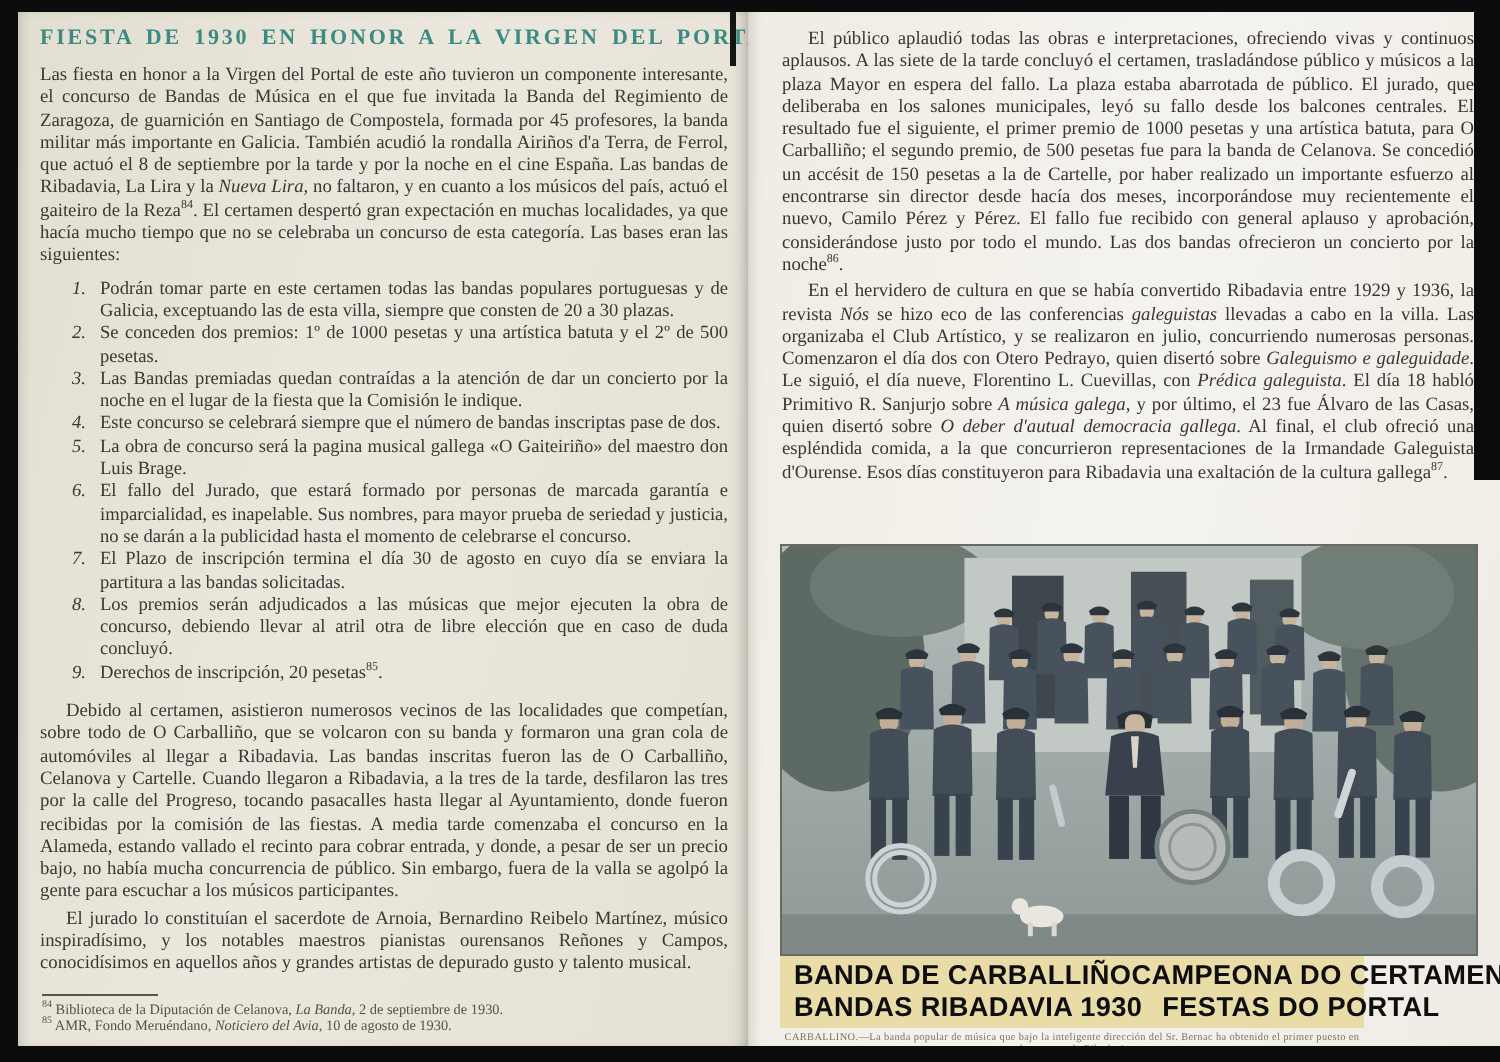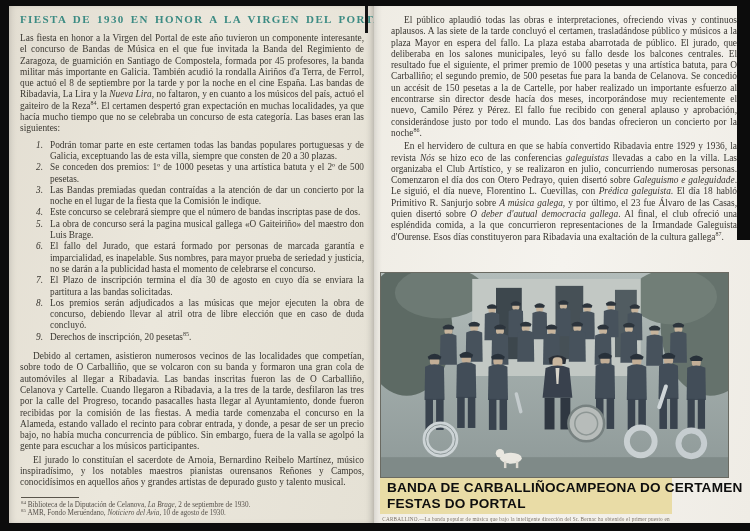--- a/index.html
+++ b/index.html
@@ -33,28 +33,28 @@
   ol.bases{margin:5px 0 8px 0;padding:0 0 0 30px;list-style:none;counter-reset:b;}
   ol.bases li{counter-increment:b;position:relative;
     font-size:9.3px;line-height:11.3px;text-align:justify;color:#3b3832;}
   ol.bases li::before{content:counter(b) ".";position:absolute;left:-14px;font-style:italic;}
 
   .footnotes{position:absolute;left:12px;bottom:5px;width:340px;}
   .fn-rule{width:58px;border-top:1px solid #5a554c;margin-bottom:3px;}
   .fn{font-size:7.2px;line-height:8.6px;color:#55504a;}
   .fn sup{font-size:5px;}
 
-  .photo-block{position:absolute;left:6px;top:266px;width:292px;}
+  .photo-block{position:absolute;left:16px;top:266px;width:292px;}
   svg.photo{display:block;width:349px;height:206px;border:1px solid #6a6a62;box-sizing:border-box;}
 
   .caption-bar{background:#e9dca6;padding:2px 7px 3px 7px;
     font-family:"Liberation Sans", sans-serif;font-weight:700;color:#0e0e0e;}
   .cap-row{display:flex;justify-content:space-between;font-size:13.6px;
     line-height:15.5px;letter-spacing:.2px;white-space:nowrap;}
-  .cap-row .r2r{margin-right:26px;}
+  .cap-row .r2r{margin-right:26px;padding-left:10px;}
 
   .small-caption{margin-top:2px;font-size:5.2px;line-height:6px;color:#7a7166;
     text-align:center;letter-spacing:.2px;overflow:hidden;height:7px;}
 </style>
 </head>
 <body>
 
 <div class="stage">
 
   <div class="page page-left">
@@ -69,21 +69,21 @@
       <li><span>El fallo del Jurado, que estará formado por personas de marcada garantía e imparcialidad, es inapelable. Sus nombres, para mayor prueba de seriedad y justicia, no se darán a la publicidad hasta el momento de celebrarse el concurso.</span></li>
       <li><span>El Plazo de inscripción termina el día 30 de agosto en cuyo día se enviara la partitura a las bandas solicitadas.</span></li>
       <li><span>Los premios serán adjudicados a las músicas que mejor ejecuten la obra de concurso, debiendo llevar al atril otra de libre elección que en caso de duda concluyó.</span></li>
       <li><span>Derechos de inscripción, 20 pesetas</span><sup>85</sup><span>.</span></li>
     </ol>
     <p class="body indent"><span>Debido al certamen, asistieron numerosos vecinos de las localidades que competían, sobre todo de O Carballiño, que se volcaron con su banda y formaron una gran cola de automóviles al llegar a Ribadavia. Las bandas inscritas fueron las de O Carballiño, Celanova y Cartelle. Cuando llegaron a Ribadavia, a la tres de la tarde, desfilaron las tres por la calle del Progreso, tocando pasacalles hasta llegar al Ayuntamiento, donde fueron recibidas por la comisión de las fiestas. A media tarde comenzaba el concurso en la Alameda, estando vallado el recinto para cobrar entrada, y donde, a pesar de ser un precio bajo, no había mucha concurrencia de público. Sin embargo, fuera de la valla se agolpó la gente para escuchar a los músicos participantes.</span></p>
     <p class="body indent spaced"><span>El jurado lo constituían el sacerdote de Arnoia, Bernardino Reibelo Martínez, músico inspiradísimo, y los notables maestros pianistas ourensanos Reñones y Campos, conocidísimos en aquellos años y grandes artistas de depurado gusto y talento musical.</span></p>
 
     <div class="footnotes">
       <div class="fn-rule"></div>
-      <div class="fn"><sup>84</sup><span><span> Biblioteca de la Diputación de Celanova, </span><i>La Brage</i><span>, 2 de septiembre de 1930.</span></span></div>
+      <div class="fn"><sup>84</sup><span><span> Biblioteca de la Diputación de Celanova, </span><i>La Banda</i><span>, 2 de septiembre de 1930.</span></span></div>
       <div class="fn"><sup>85</sup><span><span> AMR, Fondo Meruéndano, </span><i>Noticiero del Avia</i><span>, 10 de agosto de 1930.</span></span></div>
     </div>
   </div>
 
   <div class="page page-right">
     <p class="body indent"><span>El público aplaudió todas las obras e interpretaciones, ofreciendo vivas y continuos aplausos. A las siete de la tarde concluyó el certamen, trasladándose público y músicos a la plaza Mayor en espera del fallo. La plaza estaba abarrotada de público. El jurado, que deliberaba en los salones municipales, leyó su fallo desde los balcones centrales. El resultado fue el siguiente, el primer premio de 1000 pesetas y una artística batuta, para O Carballiño; el segundo premio, de 500 pesetas fue para la banda de Celanova. Se concedió un accésit de 150 pesetas a la de Cartelle, por haber realizado un importante esfuerzo al encontrarse sin director desde hacía dos meses, incorporándose muy recientemente el nuevo, Camilo Pérez y Pérez. El fallo fue recibido con general aplauso y aprobación, considerándose justo por todo el mundo. Las dos bandas ofrecieron un concierto por la noche</span><sup>86</sup><span>.</span></p>
     <p class="body indent spaced"><span>En el hervidero de cultura en que se había convertido Ribadavia entre 1929 y 1936, la revista </span><i>Nós</i><span> se hizo eco de las conferencias </span><i>galeguistas</i><span> llevadas a cabo en la villa. Las organizaba el Club Artístico, y se realizaron en julio, concurriendo numerosas personas. Comenzaron el día dos con Otero Pedrayo, quien disertó sobre </span><i>Galeguismo e galeguidade</i><span>. Le siguió, el día nueve, Florentino L. Cuevillas, con </span><i>Prédica galeguista</i><span>. El día 18 habló Primitivo R. Sanjurjo sobre </span><i>A música galega</i><span>, y por último, el 23 fue Álvaro de las Casas, quien disertó sobre </span><i>O deber d'autual democracia gallega</i><span>. Al final, el club ofreció una espléndida comida, a la que concurrieron representaciones de la Irmandade Galeguista d'Ourense. Esos días constituyeron para Ribadavia una exaltación de la cultura gallega</span><sup>87</sup><span>.</span></p>
 
     <div class="photo-block">
       <svg class="photo" viewBox="0 0 350 206" preserveAspectRatio="none" xmlns="http://www.w3.org/2000/svg">
@@ -169,20 +169,21 @@
           <rect x="136" y="190" width="2.5" height="7" fill="#ddd9d0"></rect>
         </g>
       </svg>
 
       <div class="caption-bar">
         <div class="cap-row">
           <span>BANDA DE CARBALLIÑO</span>
           <span>CAMPEONA DO CERTAMEN</span>
         </div>
         <div class="cap-row">
+          <span>BANDAS RIBADAVIA 1930</span>
           <span class="r2r">FESTAS DO PORTAL</span>
         </div>
       </div>
       <div class="small-caption">CARBALLINO.—La banda popular de música que bajo la inteligente dirección del Sr. Bernac ha obtenido el primer puesto en el certamen de Ribadavia</div>
     </div>
   </div>
 
   <div class="junction-tick"></div>
   <div class="right-bar"></div>
   <div class="bottom-bar"></div>

